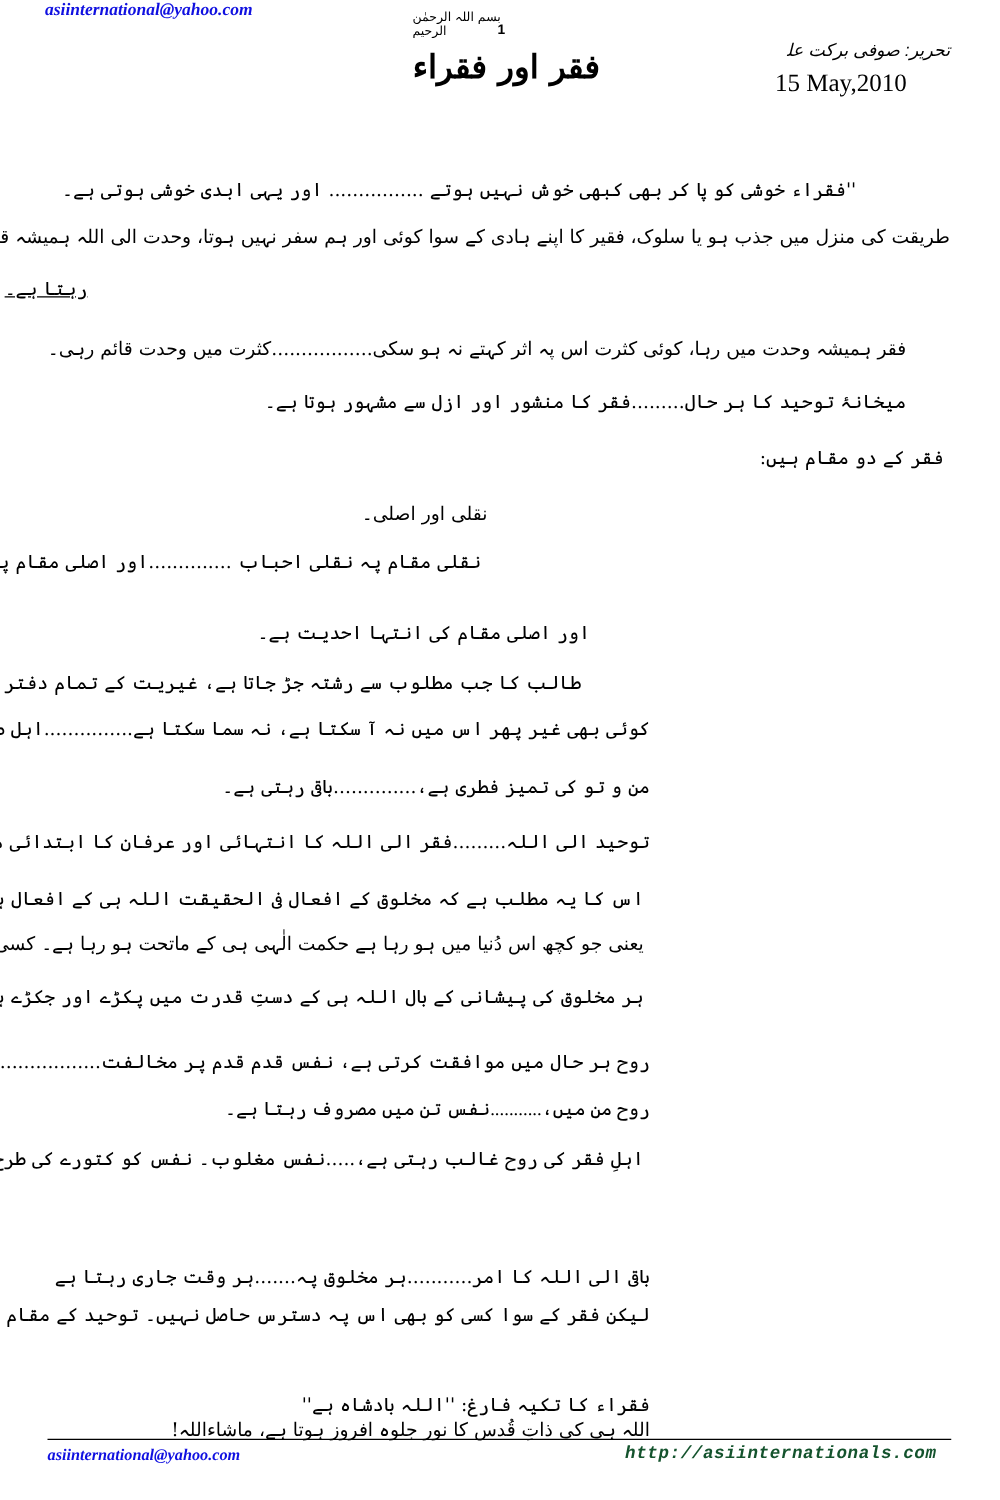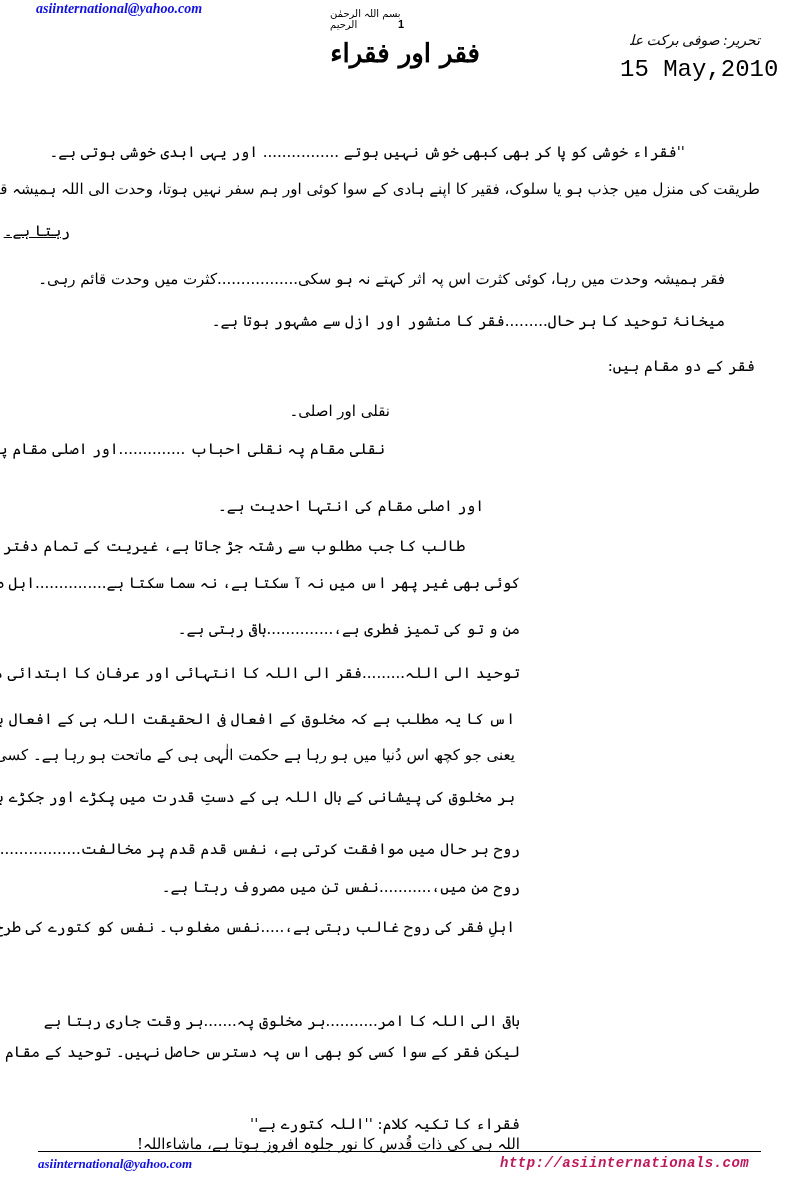--- a/index.html
+++ b/index.html
@@ -52,30 +52,30 @@
       font-family: "DejaVu Serif", serif;
       font-weight: bold;
       font-size: 26px;
       letter-spacing: 1px;
     }
     .author {
       position: absolute;
       right: 40px;
       top: 32px;
       direction: rtl;
-      font-family: Liberation Serif, serif;
+      font-family: Liberation Sans, sans-serif;
       font-style: italic;
       font-size: 14px;
     }
     .date {
       position: absolute;
       left: 620px;
       top: 56px;
-      font-family: Liberation Mono, monospace;
-      font-size: 24px;
+      font-family: Liberation Serif, serif;
+      font-size: 20px;
     }
     .line {
       position: absolute;
       direction: rtl;
       font-family: "DejaVu Serif", serif;
       font-size: 15px;
       white-space: nowrap;
       text-align: right;
     }
     .footer-rule {
@@ -97,21 +97,21 @@
       color: #1010e0;
     }
     .site-bottom {
       position: absolute;
       left: 500px;
       top: 1155px;
       font-family: "Liberation Mono", monospace;
       font-style: italic;
       font-weight: bold;
       font-size: 14px;
-      color: #be185d;
+      color: #14532d;
       letter-spacing: 0.5px;
     }
   </style>
 </head>
 <body>
 
 <div>
 
   <div class="email-top">asiinternational@yahoo.com</div>
   <div class="bismillah">بسم اللہ الرحمٰن الرحیم</div>
@@ -122,34 +122,34 @@
 
   <div>
     <div class="line" style="right:115px; top:143px;">''فقراء خوشی کو پا کر بھی کبھی خوش نہیں ہوتے ................ اور یہی ابدی خوشی ہوتی ہے۔</div>
     <div class="line" style="right:40px; top:180px;">طریقت کی منزل میں جذب ہو یا سلوک، فقیر کا اپنے ہادی کے سوا کوئی اور ہم سفر نہیں ہوتا، وحدت الی اللہ ہمیشہ قائم</div>
     <div class="line" style="right:730px; top:222px;text-decoration:underline;">رہتا ہے۔</div>
     <div class="line" style="right:75px; top:270px;">فقر ہمیشہ وحدت میں رہا، کوئی کثرت اس پہ اثر کہتے نہ ہو سکی.................کثرت میں وحدت قائم رہی۔</div>
     <div class="line" style="right:75px; top:312px;">میخانۂ توحید کا ہر حال.........فقر کا منشور اور ازل سے مشہور ہوتا ہے۔</div>
     <div class="line" style="right:45px; top:357px;text-align:right;">فقر کے دو مقام ہیں:</div>
     <div class="line" style="right:410px; top:402px;">نقلی اور اصلی۔</div>
     <div class="line" style="right:415px; top:440px;">نقلی مقام پہ نقلی احباب ..............اور اصلی مقام پہ اصلی احباب عنایت ہوا کرتے ہیں۔</div>
-    <div class="line" style="right:316px; top:497px;">اور اصلی مقام کی انتہا احدیت ہے۔</div>
+    <div class="line" style="right:328px; top:497px;">اور اصلی مقام کی انتہا احدیت ہے۔</div>
     <div class="line" style="right:335px; top:537px;">طالب کا جب مطلوب سے رشتہ جڑ جاتا ہے، غیریت کے تمام دفتر لپیٹ کر فارغ البال ہو جاتا ہے۔</div>
     <div class="line" style="right:280px; top:574px;">کوئی بھی غیر پھر اس میں نہ آ سکتا ہے، نہ سما سکتا ہے...............اہل طریقت اسے توحید کہتے ہیں۔</div>
     <div class="line" style="right:280px; top:620px;">من و تو کی تمیز فطری ہے،..............باقی رہتی ہے۔</div>
     <div class="line" style="right:280px; top:664px;">توحید الی اللہ.........فقر الی اللہ کا انتہائی اور عرفان کا ابتدائی مقام ہے۔</div>
     <div class="line" style="right:285px; top:710px;">اس کا یہ مطلب ہے کہ مخلوق کے افعال فی الحقیقت اللہ ہی کے افعال ہوتے ہیں۔</div>
     <div class="line" style="right:285px; top:746px;">یعنی جو کچھ اس دُنیا میں ہو رہا ہے حکمت الٰہی ہی کے ماتحت ہو رہا ہے۔ کسی مخلوق کو کچھ بھی کرنے پہ کوئی قدرت حاصل نہیں۔</div>
     <div class="line" style="right:285px; top:788px;">ہر مخلوق کی پیشانی کے بال اللہ ہی کے دستِ قدرت میں پکڑے اور جکڑے ہوئے ہیں۔</div>
     <div class="line" style="right:280px; top:840px;">روح ہر حال میں موافقت کرتی ہے، نفس قدم قدم پر مخالفت.................. اور اس مضمون پہ یہ ختم الکلام ہے۔</div>
-    <div class="line" style="right:280px; top:878px;">روح من میں،...........نفس تن میں مصروف رہتا ہے۔</div>
+    <div class="line" style="right:280px; top:878px;font-family:Liberation Serif, serif;">روح من میں،...........نفس تن میں مصروف رہتا ہے۔</div>
     <div class="line" style="right:285px; top:918px;">اہلِ فقر کی روح غالب رہتی ہے،.....نفس مغلوب۔ نفس کو کتورے کی طرح گردن میں رسّی ڈالے گھسیٹے پھرتی ہے۔</div>
     <div class="line" style="right:280px; top:1012px;">باقی الی اللہ کا امر...........ہر مخلوق پہ.......ہر وقت جاری رہتا ہے</div>
     <div class="line" style="right:280px; top:1043px;">لیکن فقر کے سوا کسی کو بھی اس پہ دسترس حاصل نہیں۔ توحید کے مقام پر کسی بھی غیر کا وجود نہیں ہوتا،</div>
     <div class="line" style="right:280px; top:1135px;">اللہ ہی کی ذاتِ قُدس کا نور جلوہ افروز ہوتا ہے، ماشاءاللہ!</div>
-    <div class="line" style="right:280px; top:1115px;">فقراء کا تکیہ کلام: ''اللہ کتورے ہے''</div>
+    <div class="line" style="right:280px; top:1115px;">فقراء کا تکیہ فارغ: ''اللہ بادشاہ ہے''</div>
   </div>
 
   <div class="footer-rule"></div>
   <div class="email-bottom">asiinternational@yahoo.com</div>
   <div class="site-bottom">http://asiinternationals.com</div>
 
 </div>
 
 </body></html>

